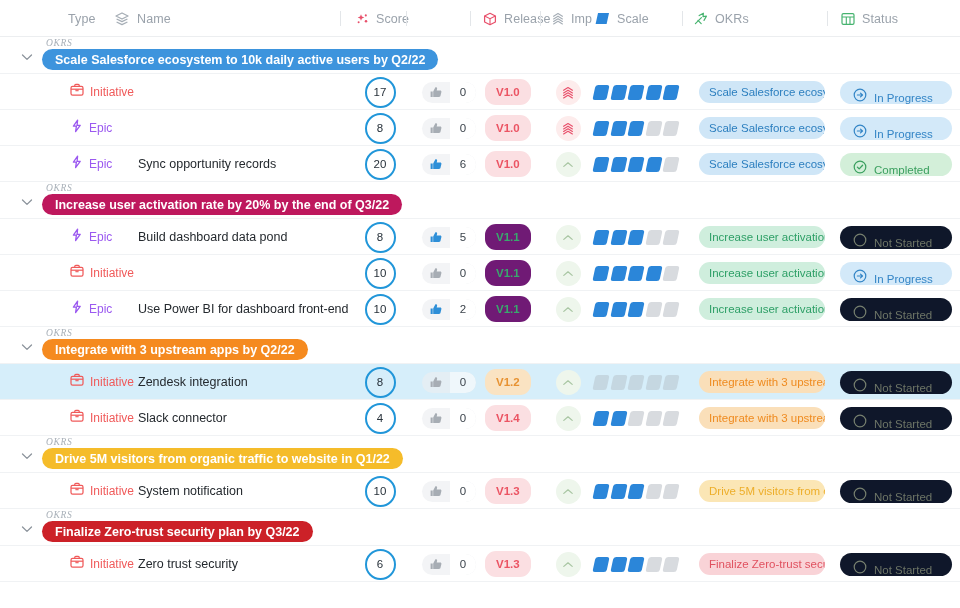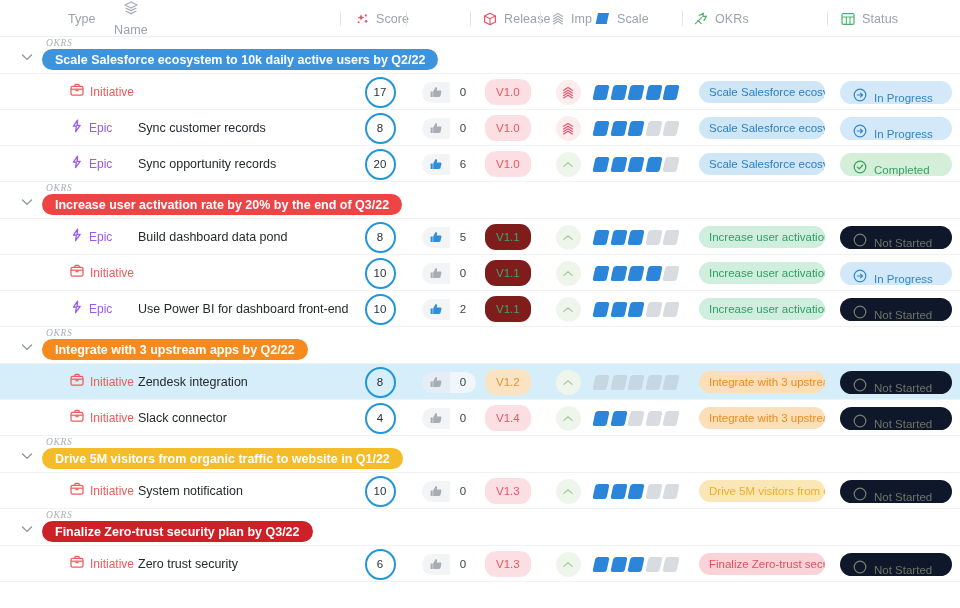--- a/index.html
+++ b/index.html
@@ -108,25 +108,25 @@
     font-size: 11.5px; color: #3c444c;
   }
   .itemrow.selected .votes-pill { background: #e4eef4; }
   .itemrow.selected .votes-num { background: #eff7fb; }
 
   
   .release-cell { left: 485px; width: 60px; }
   .release-pill {
     height: 26px; padding: 0 11px; border-radius: 11px;
     display: inline-flex; align-items: center;
-    font-size: 11.5px; font-weight: 400;
+    font-size: 11.5px; font-weight: 700;
     cursor: pointer;
   }
   .rel-red { background: #fbdfe2; color: #eb5463; }
-  .rel-green { background: #7f1d1d; color: #3aa76d; }
+  .rel-green { background: #701a75; color: #3aa76d; }
   .rel-amber { background: #fae3c2; color: #e79232; }
 
   
   .imp-cell { left: 548px; width: 40px; justify-content: center; }
   .imp-circle {
     width: 25px; height: 25px; border-radius: 50%;
     display: flex; align-items: center; justify-content: center;
   }
   .imp-high { background: #fdecec; }
   .imp-low { background: #eef6ec; }
@@ -173,21 +173,21 @@
 
   .bottom-fill { background: #fff; }
 </style>
 </head>
 <body>
 
 <div class="header" id="header">
     <div class="hcell" style="left: 68px;">
       <span>Type</span>
     </div>
-    <div class="hcell" style="left: 114px; flex-direction: column;">
+    <div class="hcell" style="left: 114px;">
       <span class="hicon">
         <svg width="16" height="16" viewBox="0 0 16 16">
           <path d="M8 2 L14 5 L8 8 L2 5 Z" fill="none" stroke="#a6aeb6" stroke-width="1.3" stroke-linejoin="round"></path>
           <path d="M2.6 8 L8 10.6 L13.4 8" fill="none" stroke="#a6aeb6" stroke-width="1.3" stroke-linejoin="round"></path>
           <path d="M2.6 11 L8 13.6 L13.4 11" fill="none" stroke="#a6aeb6" stroke-width="1.3" stroke-linejoin="round"></path>
         </svg>
       </span>
       <span>Name</span>
     </div>
     <div class="hsep" style="left: 340px;"></div>
@@ -322,21 +322,20 @@
         </div>
       </div>
     </div>
     <div class="itemrow">
       <div class="cell type-cell type-epic">
         <span><svg width="13" height="14" viewBox="0 0 13 14">
             <path d="M7.6 1.2 L3.4 7.2 L6.4 7.2 L5.6 12.6 L10.2 6.3 L7.1 6.3 Z" fill="none" stroke="#9b59f0" stroke-width="1.3" stroke-linejoin="round"></path>
           </svg></span>
         <span class="type-label">Epic</span>
       </div>
-      <div class="cell name-cell">Sync customer records</div>
       <div class="cell score-cell">
         <div class="score-circle">8</div>
       </div>
       <div class="cell votes-cell">
         <div class="votes-pill">
           <span class="votes-thumb">
             <svg width="12" height="12" viewBox="0 0 12 12">
               <path d="M3.2 5.4 L5.4 1.3 C6.5 1.0 7.3 1.6 7.1 2.7 L6.7 4.6 L10.2 4.6 C11.1 4.6 11.6 5.3 11.4 6.1 L10.5 9.8 C10.35 10.5 9.8 10.9 9.1 10.9 L3.2 10.9 Z M0.6 5.5 L2.7 5.5 L2.7 10.9 L0.6 10.9 Z" fill="#a7adb4"></path>
             </svg>
           </span>
@@ -424,21 +423,21 @@
         </div>
       </div>
     </div>
     <div class="grouprow">
       <div class="chevron-cell">
         <span><svg width="12" height="11" viewBox="0 0 12 11">
             <path d="M1.5 3 L6 7.4 L10.5 3" fill="none" stroke="#8b939b" stroke-width="1.3" stroke-linecap="round" stroke-linejoin="round"></path>
           </svg></span>
       </div>
       <div class="okrs-label">OKRS</div>
-      <div class="okr-pill" style="background:#ef4444">Increase user activation rate by 20% by the end of Q3/22</div>
+      <div class="okr-pill" style="background:#be185d">Increase user activation rate by 20% by the end of Q3/22</div>
     </div>
     <div class="itemrow">
       <div class="cell type-cell type-epic">
         <span><svg width="13" height="14" viewBox="0 0 13 14">
             <path d="M7.6 1.2 L3.4 7.2 L6.4 7.2 L5.6 12.6 L10.2 6.3 L7.1 6.3 Z" fill="none" stroke="#9b59f0" stroke-width="1.3" stroke-linejoin="round"></path>
           </svg></span>
         <span class="type-label">Epic</span>
       </div>
       <div class="cell name-cell">Build dashboard data pond</div>
       <div class="cell score-cell">

